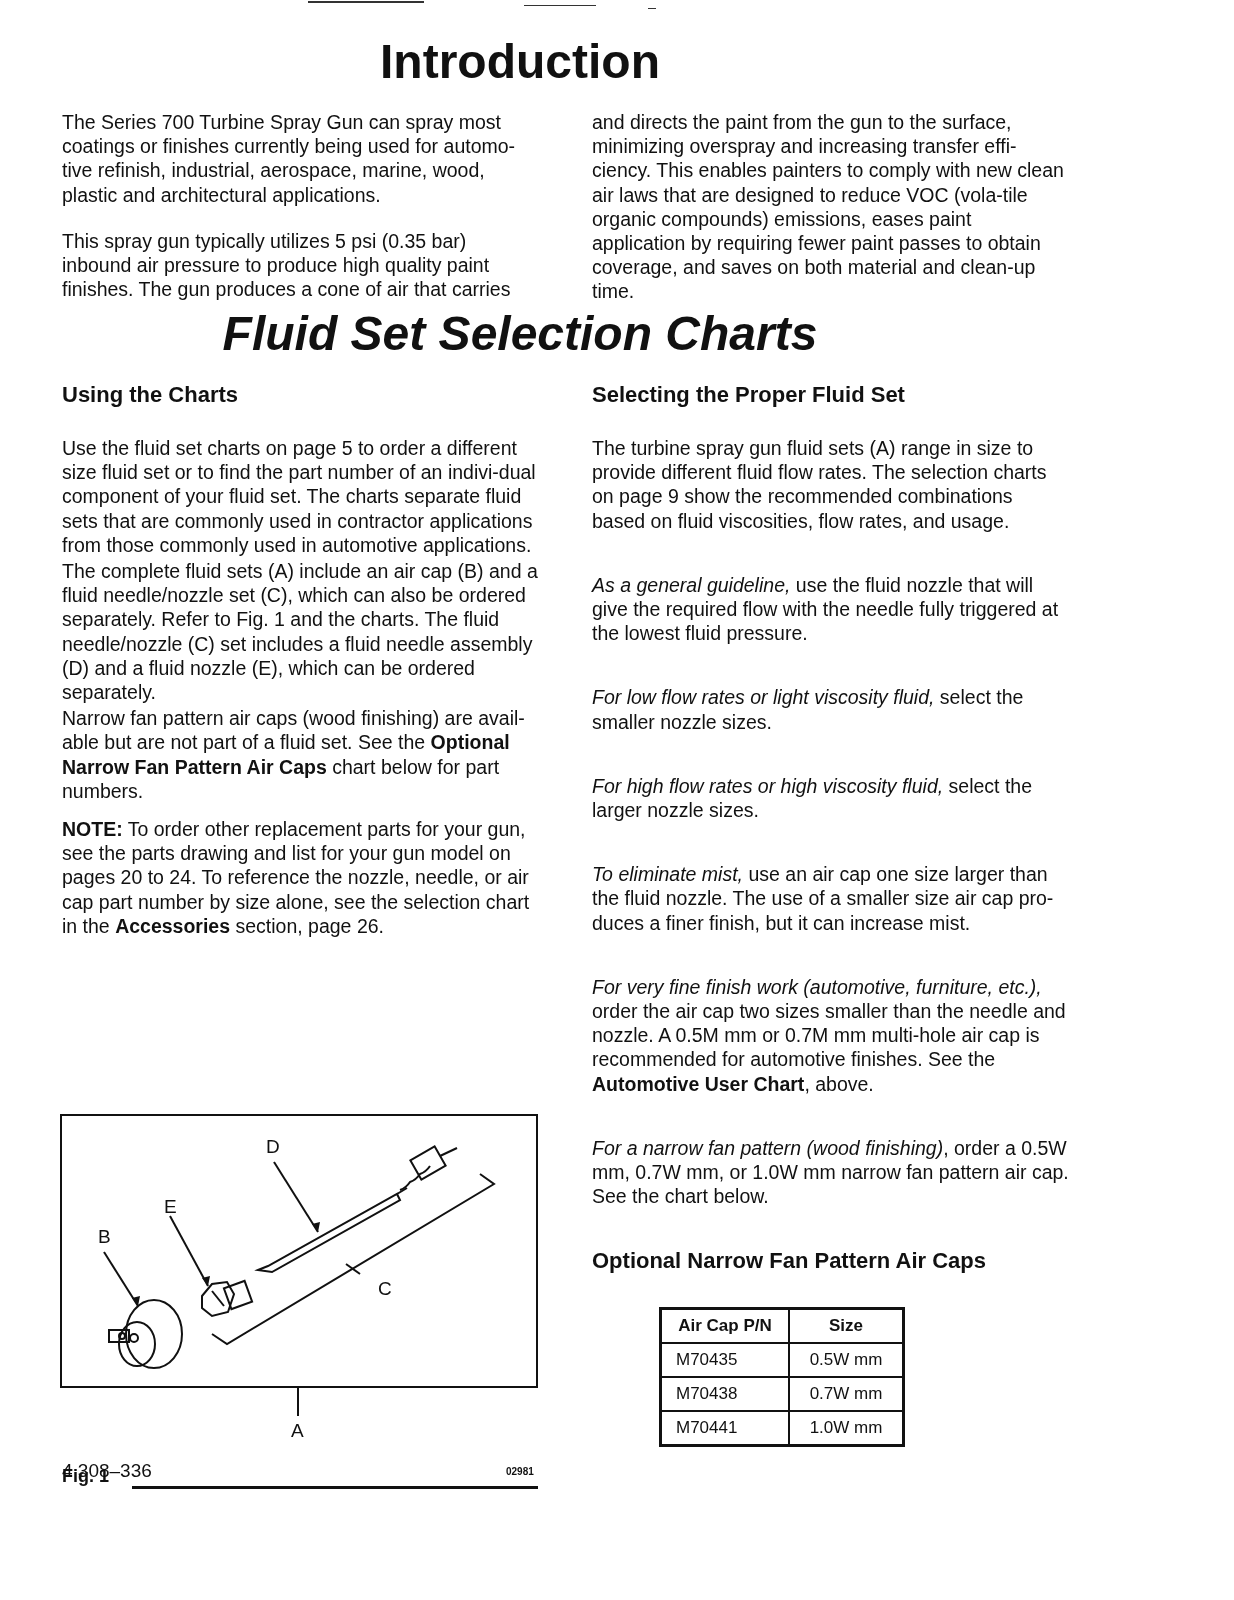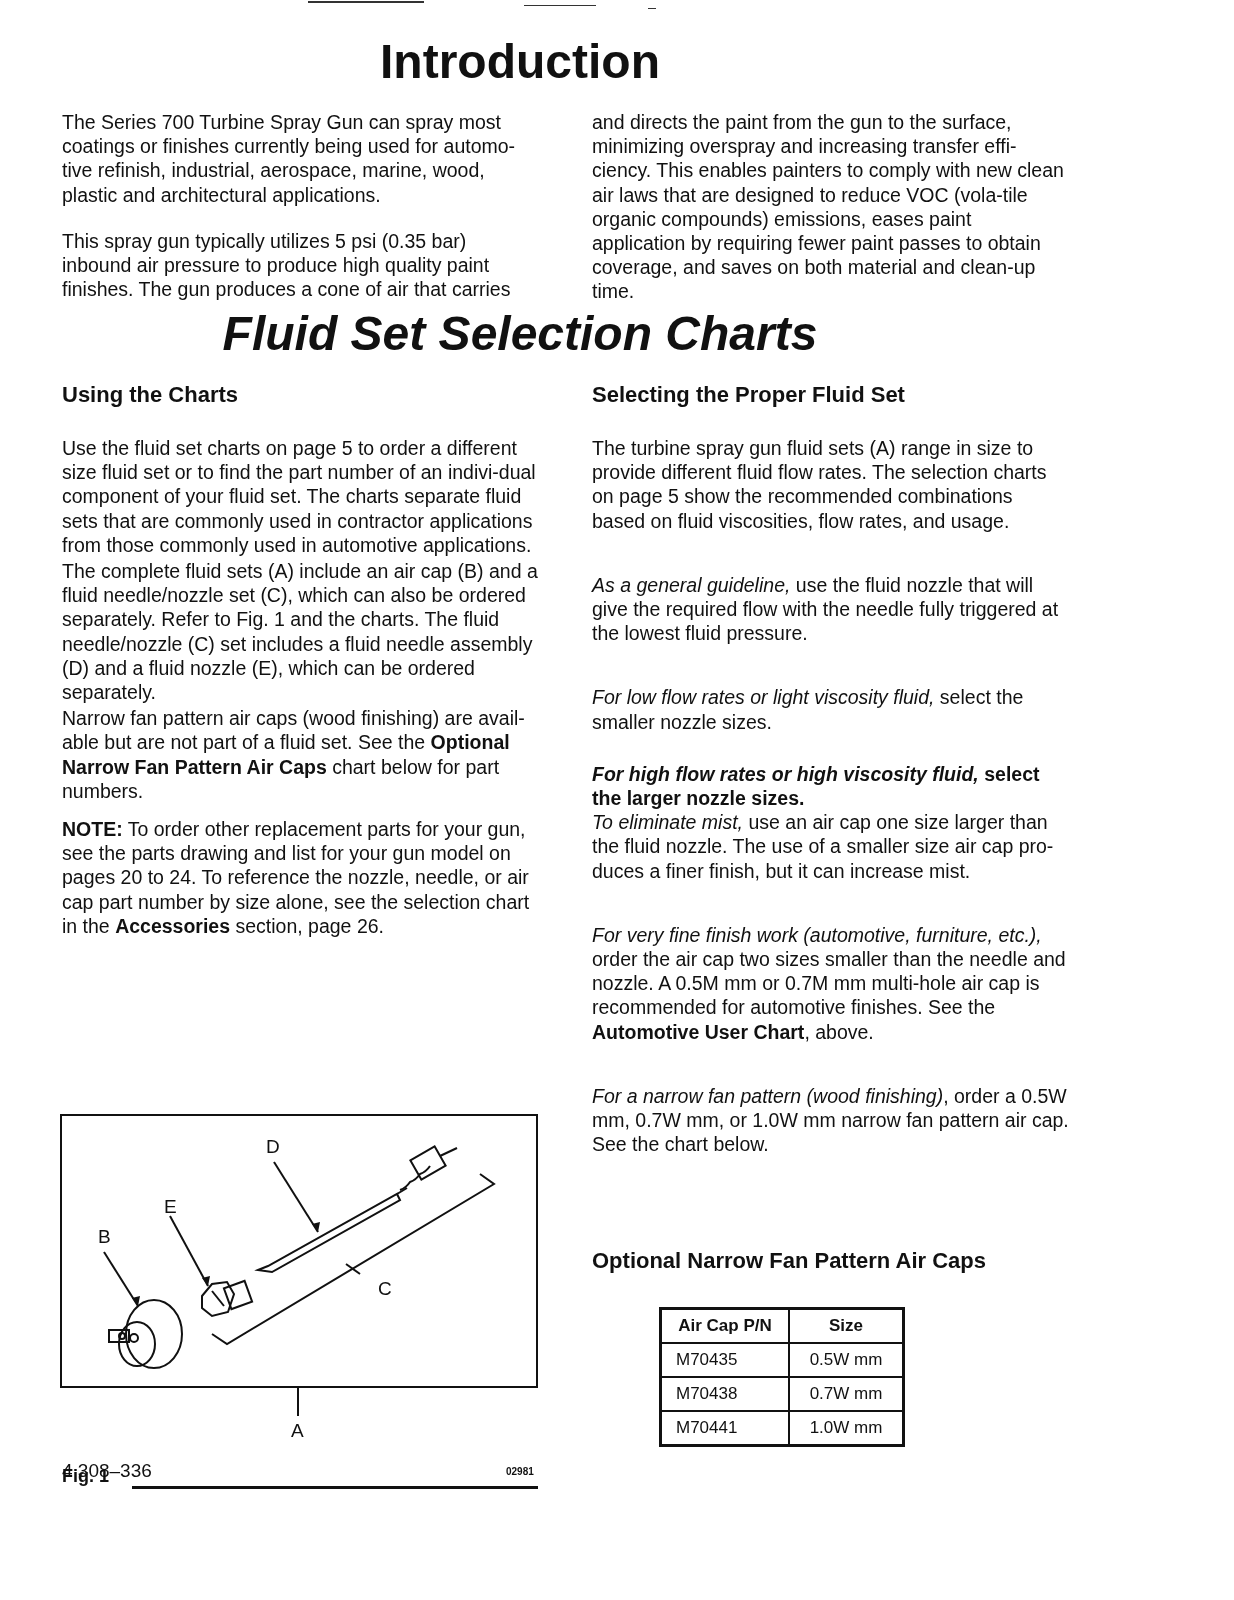--- a/index.html
+++ b/index.html
@@ -70,31 +70,31 @@
     <span>Narrow fan pattern air caps (wood finishing) are avail-able but are not part of a fluid set. See the </span><b>Optional Narrow Fan Pattern Air Caps</b><span> chart below for part numbers.</span>
   </p>
   <p style="margin-top:14px;">
     <b>NOTE:</b><span> To order other replacement parts for your gun, see the parts drawing and list for your gun model on pages 20 to 24.  To reference the nozzle, needle, or air cap part number by size alone, see the selection chart in the </span><b>Accessories</b><span> section, page 26.</span>
   </p>
 </div>
 
 <div class="h2" style="left:592px;top:382px;">Selecting the Proper Fluid Set</div>
 
 <div class="col" style="left:592px;top:436px;width:478px;">
-  <p>The turbine spray gun fluid sets (A) range in size to provide different fluid flow rates. The selection charts on page 5 show the recommended combinations based on fluid viscosities, flow rates, and usage.</p>
+  <p>The turbine spray gun fluid sets (A) range in size to provide different fluid flow rates. The selection charts on page 9 show the recommended combinations based on fluid viscosities, flow rates, and usage.</p>
   <p style="margin-top:40px;">
     <em>As a general guideline,</em><span> use the fluid nozzle that will give the required flow with the needle fully triggered at the lowest fluid pressure.</span>
   </p>
   <p style="margin-top:40px;">
     <em>For low flow rates or light viscosity fluid,</em><span> select the smaller nozzle sizes.</span>
   </p>
-  <p style="margin-top:28px;font-weight:bold;">
+  <p style="margin-top:40px;">
     <em>For high flow rates or high viscosity fluid,</em><span> select the larger nozzle sizes.</span>
   </p>
-  <p style="">
+  <p style="margin-top:40px;">
     <em>To eliminate mist,</em><span> use an air cap one size larger than the fluid nozzle. The use of a smaller size air cap pro-duces a finer finish, but it can increase mist.</span>
   </p>
   <p style="margin-top:40px;">
     <em>For very fine finish work (automotive, furniture, etc.),</em><span> order the air cap two sizes smaller than the needle and nozzle. A 0.5M mm or 0.7M mm multi-hole air cap is recommended for automotive finishes. See the </span><b>Automotive User Chart</b><span>, above.</span>
   </p>
   <p style="margin-top:40px;">
     <em>For a narrow fan pattern (wood finishing)</em><span>, order a 0.5W mm, 0.7W mm, or 1.0W mm narrow fan pattern air cap. See the chart below.</span>
   </p>
 </div>
 

